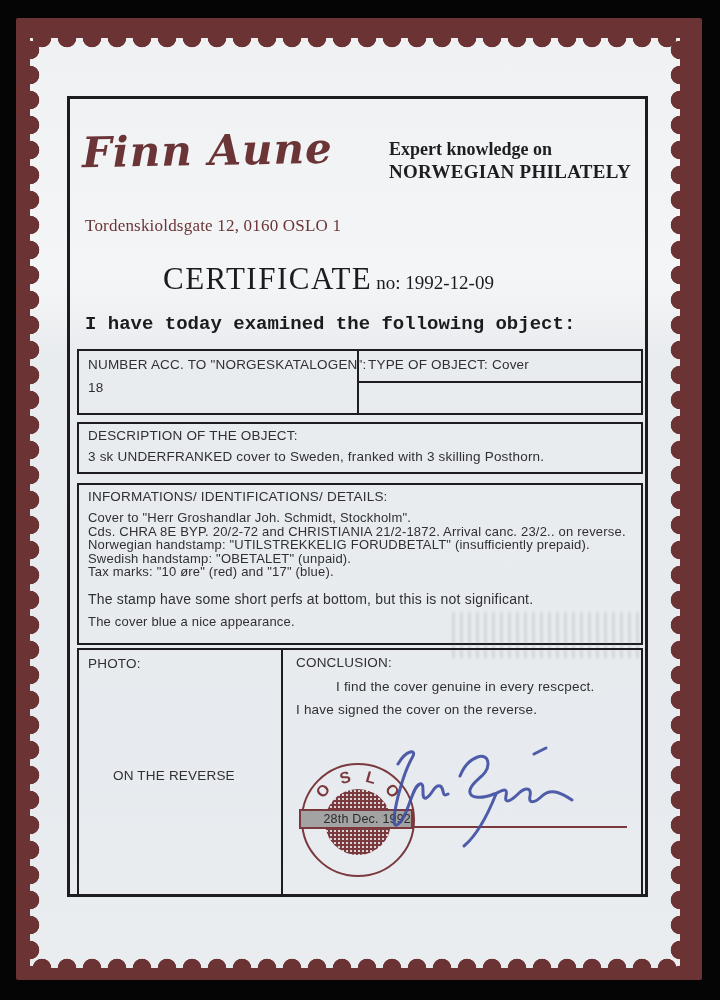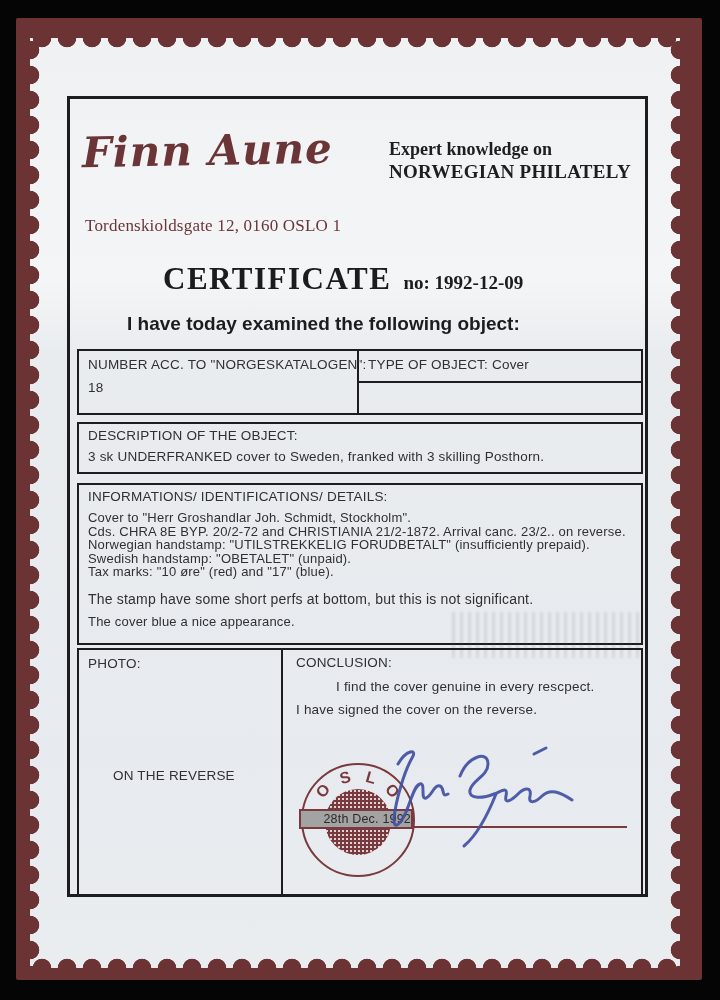--- a/index.html
+++ b/index.html
@@ -31,26 +31,26 @@
   
   .brand{left:82px;top:126px;font-family:"DejaVu Serif",serif;font-style:italic;font-weight:600;
          font-size:42px;color:#6b3538;transform:rotate(-1deg);letter-spacing:1px;}
   .addr{font-family:"Liberation Serif",serif;font-size:17px;color:#6b3538;letter-spacing:.2px;}
   .addr1{left:85px;top:188px;margin-top:28px;}
   .addr2{left:85px;top:211px;}
   .expert{font-family:"Liberation Serif",serif;font-weight:bold;color:#1e1e20;}
   .expert1{left:389px;top:139px;font-size:18px;}
   .expert2{left:389px;top:161px;font-size:19px;letter-spacing:.3px;}
 
-  .certline{left:163px;top:261px;display:flex;align-items:baseline;gap:12px;
-            font-family:"Liberation Serif",serif;font-weight:bold;color:#1c1c1e;}
+  .certline{left:163px;top:261px;display:flex;align-items:baseline;gap:4px;
+            font-family:"Liberation Serif",serif;font-weight:normal;color:#1c1c1e;}
   .certword{font-size:31px;letter-spacing:1.5px;}
   .certno{font-size:19px;text-align:center;}
-  .intro{left:85px;top:313px;font-family:Liberation Sans, sans-serif;font-weight:bold;
-         font-size:19px;color:#1c1c1e;margin-left:42px;}
+  .intro{left:85px;top:313px;font-family:Liberation Mono, monospace;font-weight:bold;
+         font-size:19px;color:#1c1c1e;}
 
   
   .box{border:2px solid #1d1d1f;box-sizing:border-box;}
   .cell-label, .body-text{font-size:13.5px;color:#303034;letter-spacing:.2px;white-space:nowrap;}
   .tablebox{left:77px;top:349px;width:566px;height:66px;}
   .t-divider{left:357px;top:349px;width:2px;height:66px;background:#1d1d1f;}
   .t-hsplit{left:357px;top:381px;width:286px;height:2px;background:#1d1d1f;}
   .t-number-label{left:88px;top:357px;}
   .t-number-value{left:88px;top:380px;}
   .t-type{left:368px;top:357px;}

